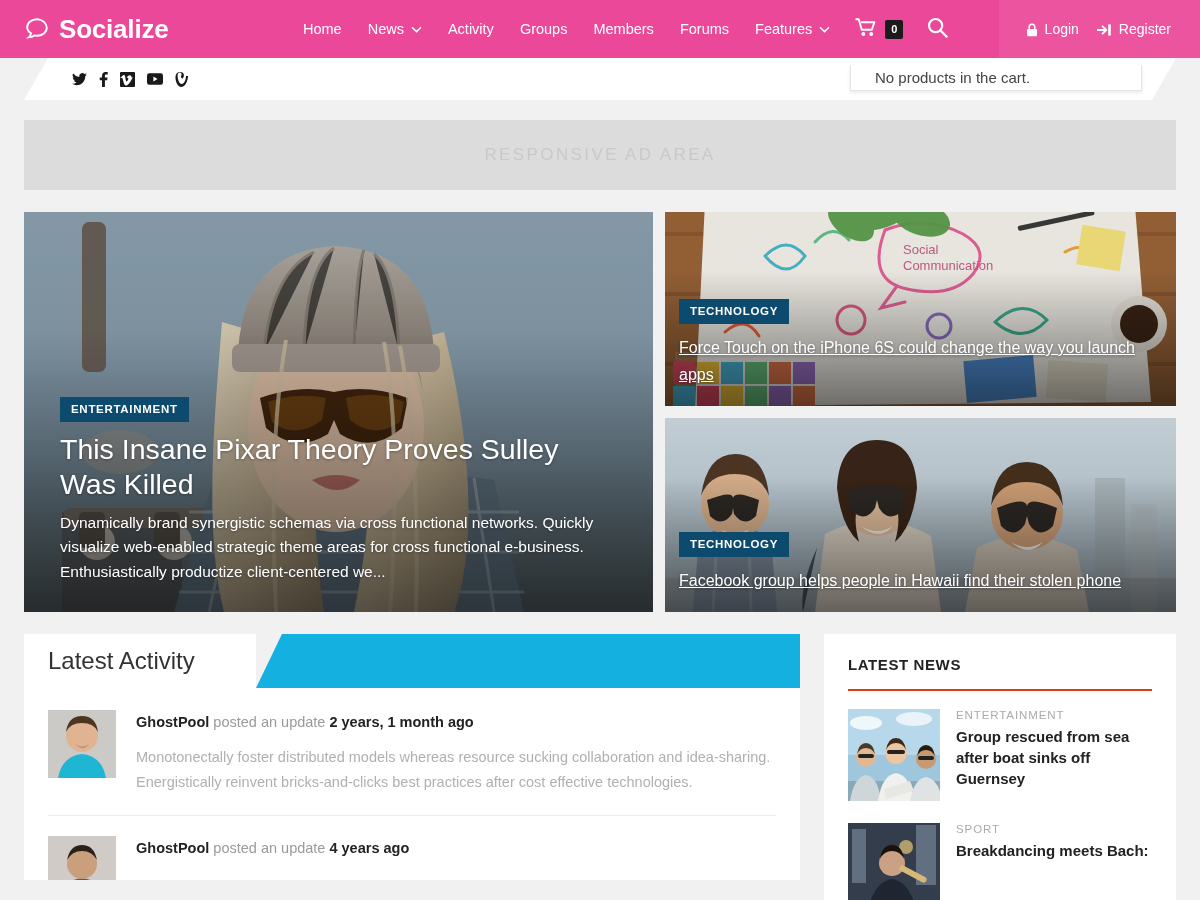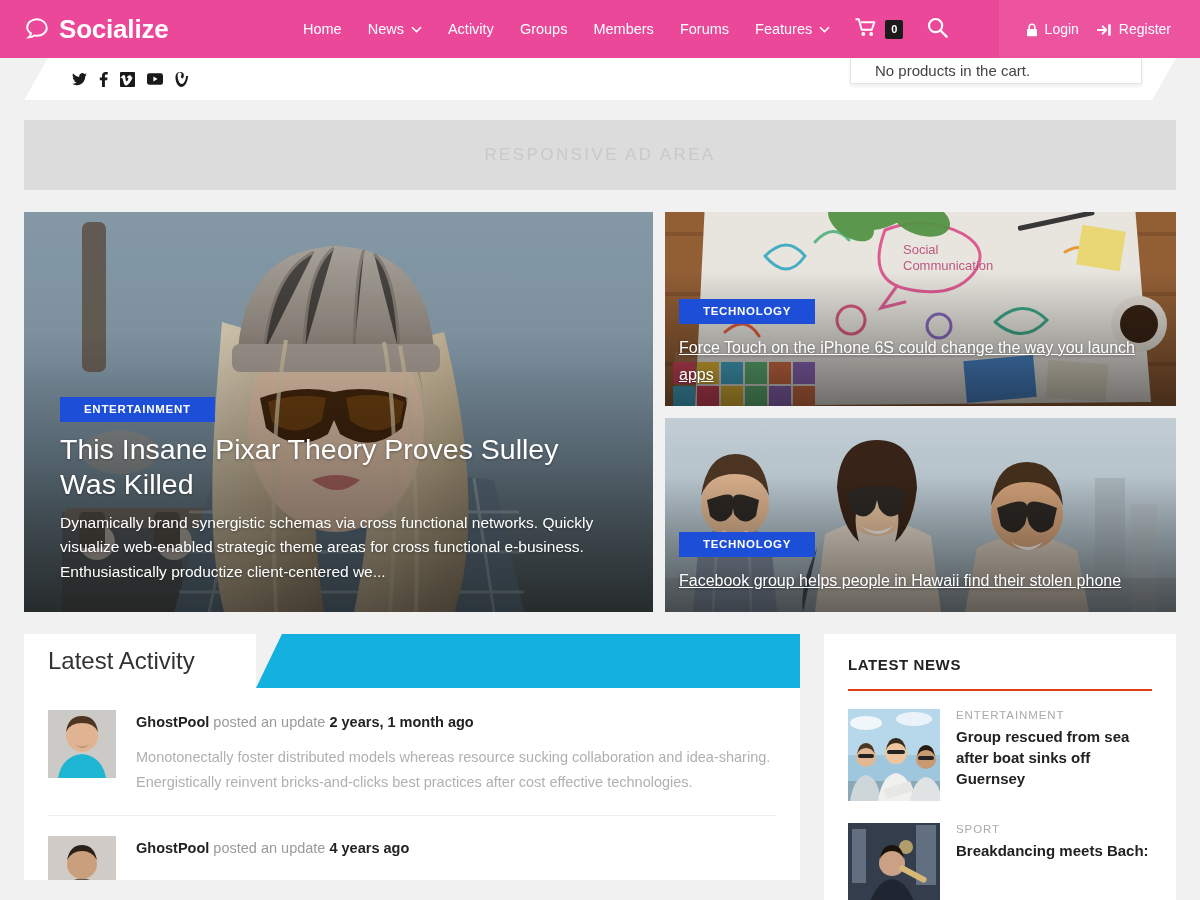--- a/index.html
+++ b/index.html
@@ -73,21 +73,21 @@
   .auth-link {
     color: #fff; font-size: 14px;
     display: flex; align-items: flex-end;
     padding: 0 9px; cursor: pointer; white-space: nowrap;
   }
   .auth-link .ic { margin-right: 7px; display:flex; }
 
   
   .cart-dropdown {
     position: absolute;
-    top: 58px; left: 850px;
+    top: 65px; left: 850px;
     width: 292px;
     background: #fff;
     border: 1px solid #e4e4e4;
     border-top: none;
     box-shadow: 0 2px 4px rgba(0,0,0,0.08);
     padding: 4px 24px;
     font-size: 15px;
     color: #444;
     z-index: 60;
   }
@@ -129,24 +129,24 @@
   }
   .feat-side { display: flex; flex-direction: column; gap: 12px; flex: 1; }
   .feat-small { position: relative; flex: 1; overflow: hidden; cursor: pointer; }
   .feat-img { position: absolute; inset: 0; }
   .feat-shade {
     position: absolute; inset: 0;
     background: linear-gradient(to bottom, rgba(0,0,0,0.05) 30%, rgba(0,0,0,0.55) 100%);
   }
   .cat-badge {
     display: inline-block;
-    background: #1d4ed8; color: #fff;
+    background: #0c4a6e; color: #fff;
     font-size: 11.5px; font-weight: bold;
     letter-spacing: 0.7px;
-    padding: 6px 24px 7px;
+    padding: 6px 11px 7px;
     margin-bottom: 10px;
   }
   .feat-content {
     position: absolute; left: 36px; right: 36px; bottom: 28px;
     color: #fff;
   }
   .feat-main .feat-title {
     font-size: 28.5px; line-height: 35px;
     font-weight: normal; margin-bottom: 9px;
     text-shadow: 0 1px 3px rgba(0,0,0,0.35);

